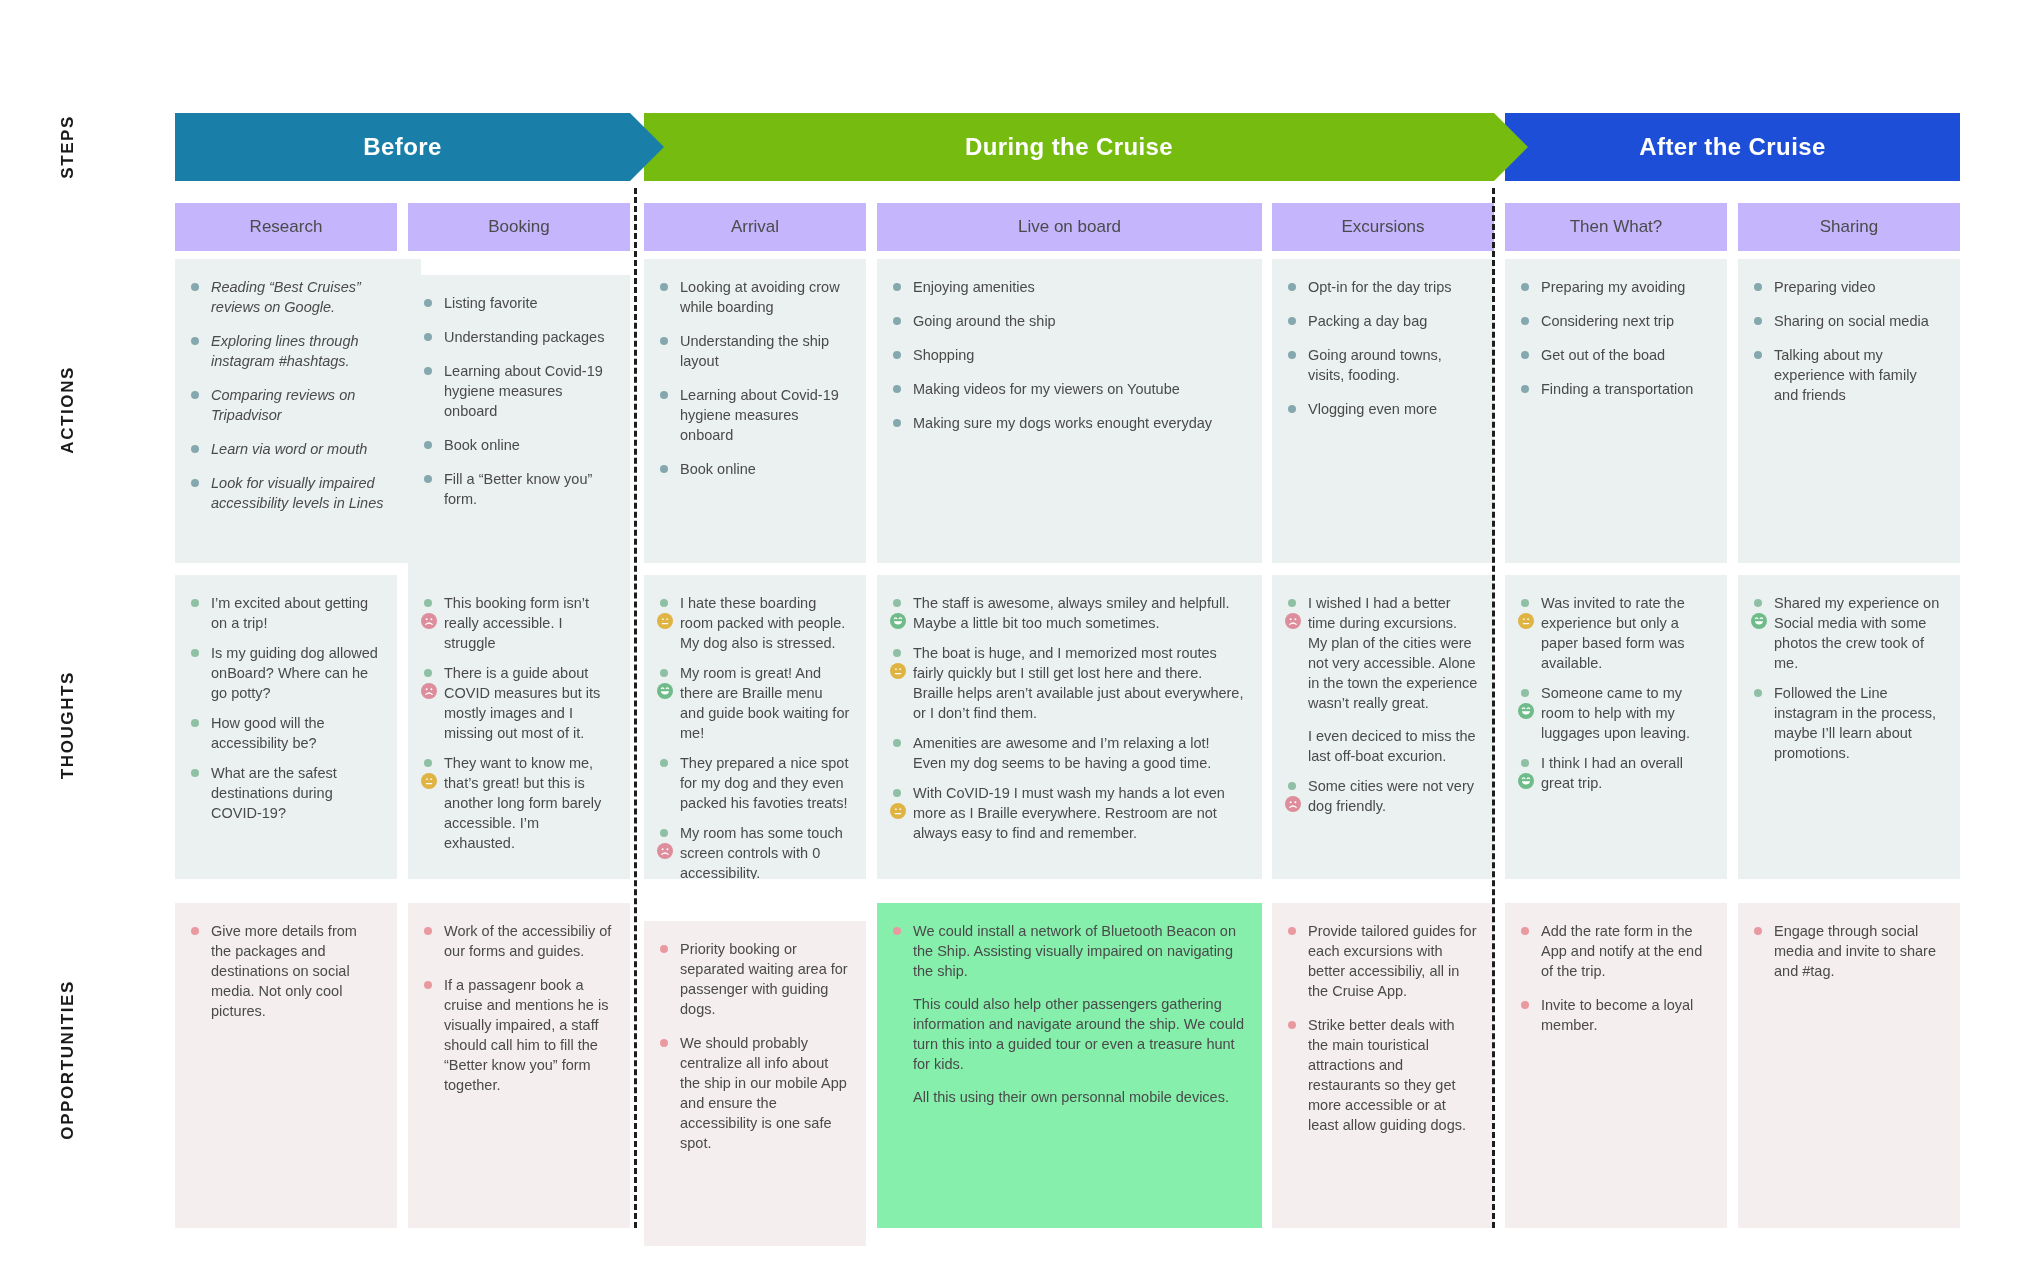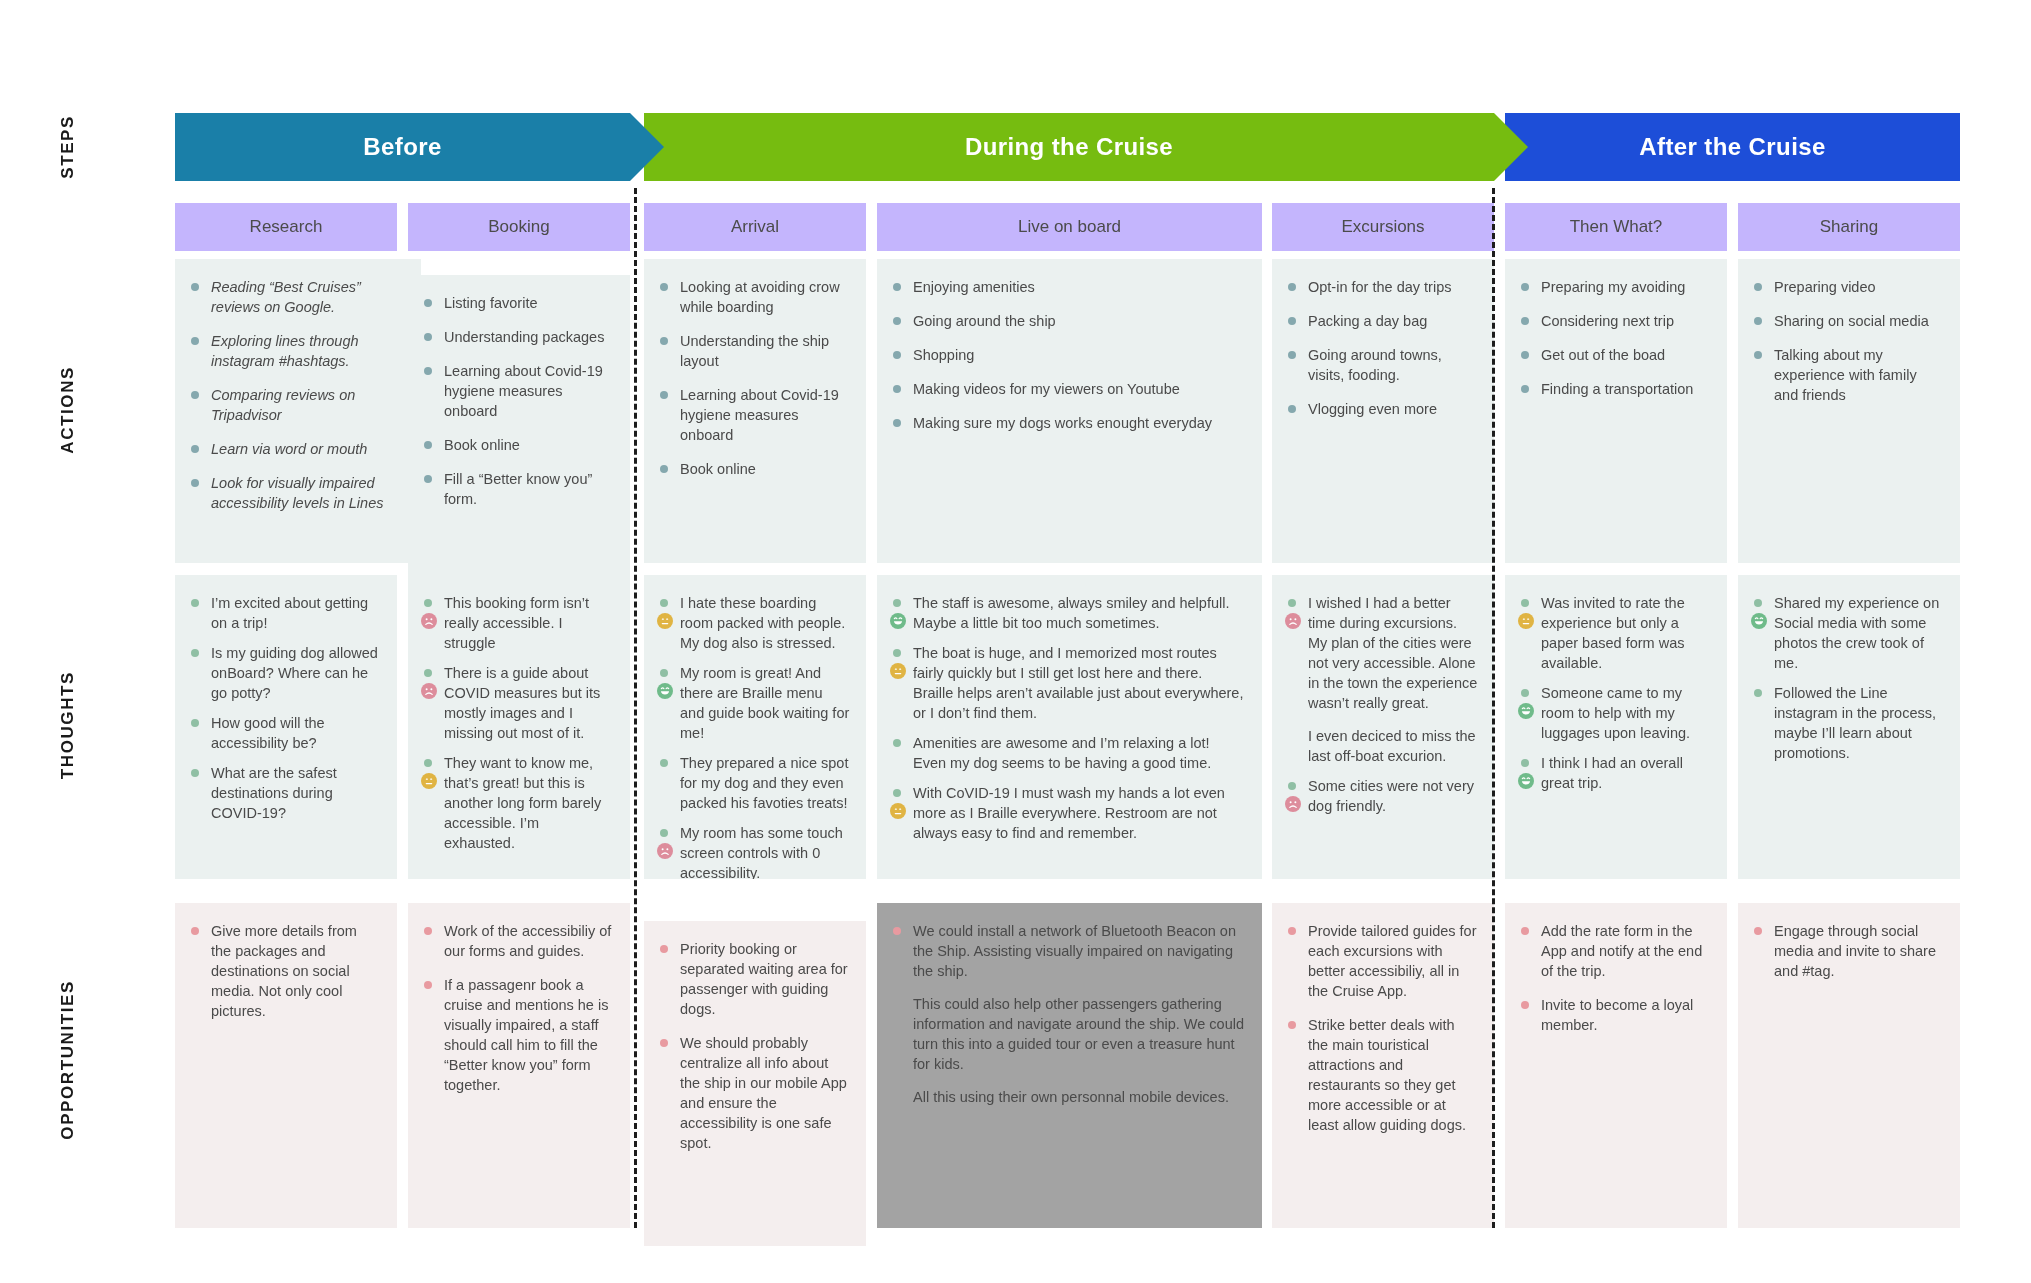--- a/index.html
+++ b/index.html
@@ -55,21 +55,21 @@
   }
 
   
   .cell {
     position: absolute;
     padding: 18px 16px 12px 14px;
     overflow: hidden;
   }
   .cell.tint-a { background: #ebf1f0; }
   .cell.tint-b { background: #f4eeee; }
-  .cell.tint-hl { background: #a3a3a3; }
+  .cell.tint-hl { background: #86efac; }
 
   ul.items { list-style: none; }
   ul.items li {
     position: relative;
     padding-left: 22px;
     margin-bottom: 14px;
     font-size: 14.5px;
     line-height: 1.38;
     color: #4a4a4a;
   }

